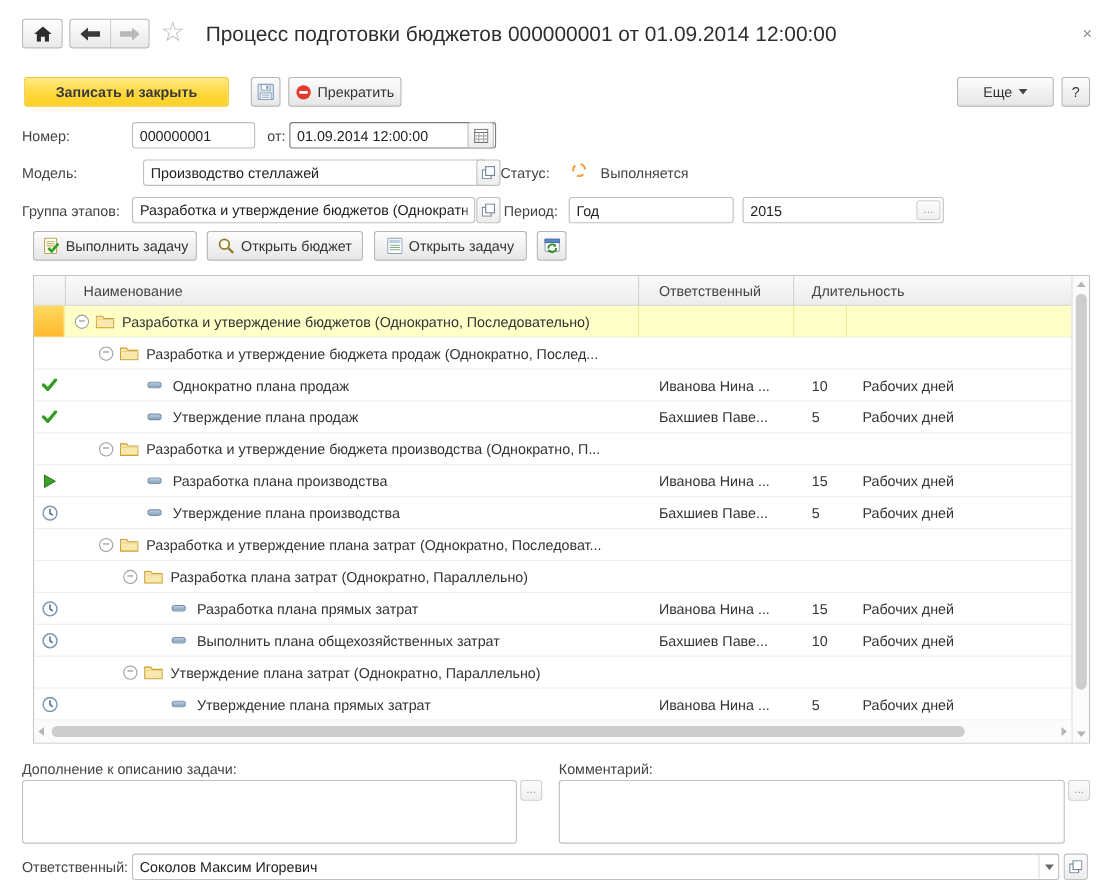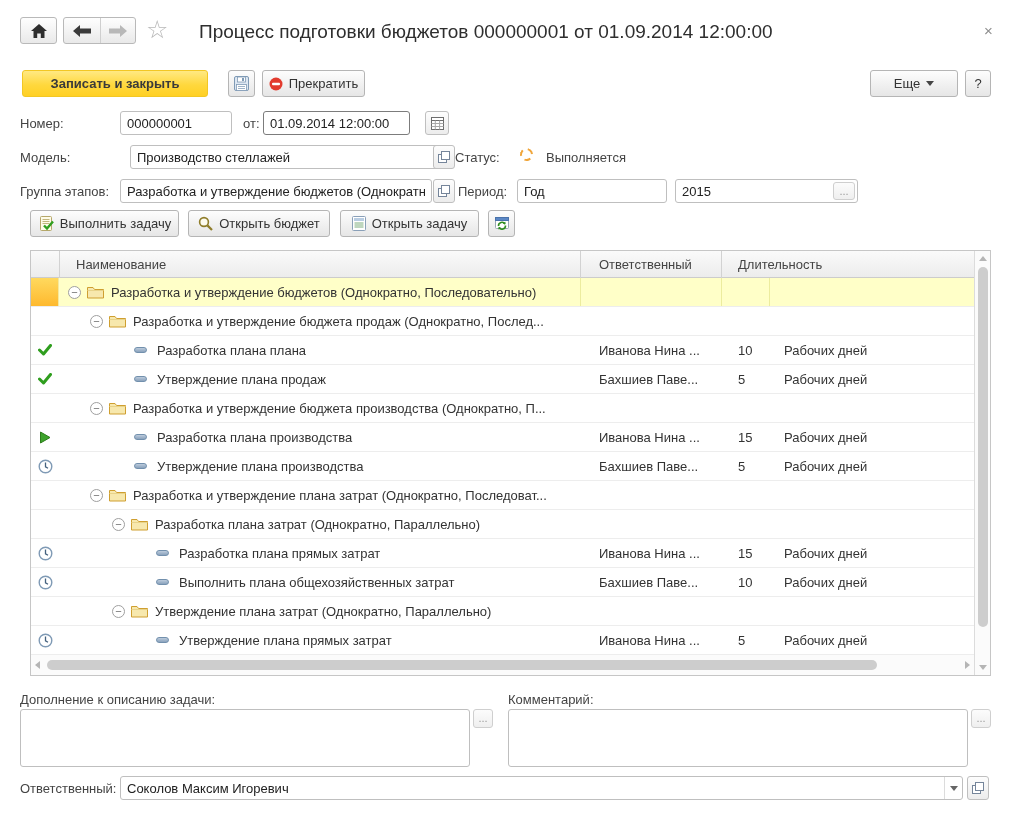--- a/index.html
+++ b/index.html
@@ -131,21 +131,21 @@
           <path d="M7 0 L7 3.5 H18 V8.5 H7 V12 L0 6 Z" fill="#3a3a3a"></path>
         </svg>
     </span>
     <span class="half">
       <svg width="18" height="12" viewBox="0 0 18 12">
           <path d="M11 0 L11 3.5 H0 V8.5 H11 V12 L18 6 Z" fill="#b8b8b8"></path>
         </svg>
     </span>
   </div>
   <span class="star" style="left:146px;top:17px;">☆</span>
-  <div class="win-title" style="left:199px;top:21px;">Процесс подготовки бюджетов 000000001 от 01.09.2014 12:00:00</div>
+  <div class="win-title" style="left:187px;top:21px;">Процесс подготовки бюджетов 000000001 от 01.09.2014 12:00:00</div>
   <div class="win-close" style="left:984px;top:23px;">×</div>
 
   <div class="btn btn-default" style="left:22px;top:70px;width:186px;">Записать и закрыть</div>
   <div class="btn btn-icon" style="left:228px;top:70px;">
     <span style="display:inline-flex;">
       <svg width="15" height="15" viewBox="0 0 15 15">
           <rect x="0.5" y="0.5" width="14" height="14" rx="1.5" fill="#dde7f2" stroke="#7f9ab5"></rect>
           <rect x="3.5" y="1" width="8" height="5" fill="#fff" stroke="#7f9ab5" stroke-width="0.8"></rect>
           <rect x="8" y="2" width="2" height="3" fill="#7f9ab5"></rect>
           <rect x="2.5" y="8.5" width="10" height="6" fill="#fff" stroke="#7f9ab5" stroke-width="0.8"></rect>
@@ -165,21 +165,21 @@
   </div>
   <div class="btn" style="left:870px;top:70px;width:88px;">
     <span>Еще</span>
     <span class="drop-arrow"></span>
   </div>
   <div class="btn btn-icon" style="left:965px;top:70px;width:26px;">?</div>
 
   <div class="lbl" style="left:20px;top:116px;">Номер:</div>
   <input class="inp" style="left: 120px; top: 111px; width: 112px;" readonly="" value="000000001">
   <div class="lbl" style="left:243px;top:116px;">от:</div>
-  <input class="inp focused" style="left: 263px; top: 111px; width: 147px;" readonly="" value="01.09.2014 12:00:00">
+  <input class="inp focused" style="left: 263px; top: 111px; width: 188px;" readonly="" value="01.09.2014 12:00:00">
   <div class="side-btn" style="left:425px;top:111px;">
     <span style="display:inline-flex;">
       <svg width="13" height="13" viewBox="0 0 13 13">
           <rect x="0.5" y="0.5" width="12" height="12" fill="#fff" stroke="#6d6d6d"></rect>
           <line x1="0.5" y1="3.5" x2="12.5" y2="3.5" stroke="#6d6d6d"></line>
           <line x1="4.3" y1="3.5" x2="4.3" y2="12.5" stroke="#a9a9a9"></line>
           <line x1="8.6" y1="3.5" x2="8.6" y2="12.5" stroke="#a9a9a9"></line>
           <line x1="0.5" y1="6.5" x2="12.5" y2="6.5" stroke="#a9a9a9"></line>
           <line x1="0.5" y1="9.5" x2="12.5" y2="9.5" stroke="#a9a9a9"></line>
         </svg>
@@ -317,21 +317,21 @@
             <span class="ticon">
               <svg width="14" height="12" viewBox="0 0 14 12">
                 <path d="M1.5 6 L5.5 10 L12.5 1.5" stroke="#2f9e1e" stroke-width="3" fill="none" stroke-linecap="round" stroke-linejoin="round"></path>
               </svg>
             </span>
           </div>
           <div class="cell cell-name">
             <span class="treegap" style="width: 75px;"></span>
             <span class="dash-icon"></span>
             <span class="treegap" style="width: 10px;"></span>
-            <span>Разработка плана плана</span>
+            <span>Однократно плана продаж</span>
           </div>
           <div class="cell cell-resp">Иванова Нина ...</div>
           <div class="cell cell-dur">10</div>
           <div class="cell cell-unit">Рабочих дней</div>
         </div>
         <div class="row" style="top: 87px;">
           <div class="cell cell-icon">
             <span class="ticon">
               <svg width="14" height="12" viewBox="0 0 14 12">
                 <path d="M1.5 6 L5.5 10 L12.5 1.5" stroke="#2f9e1e" stroke-width="3" fill="none" stroke-linecap="round" stroke-linejoin="round"></path>

